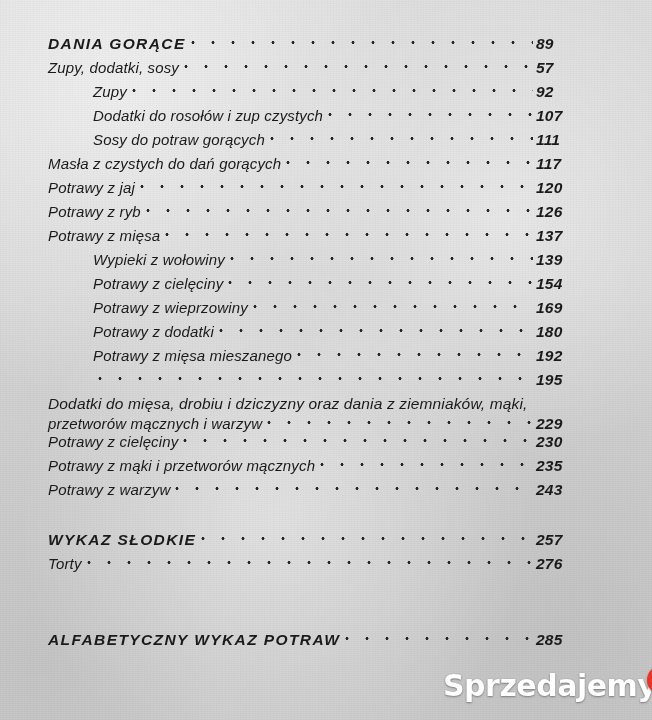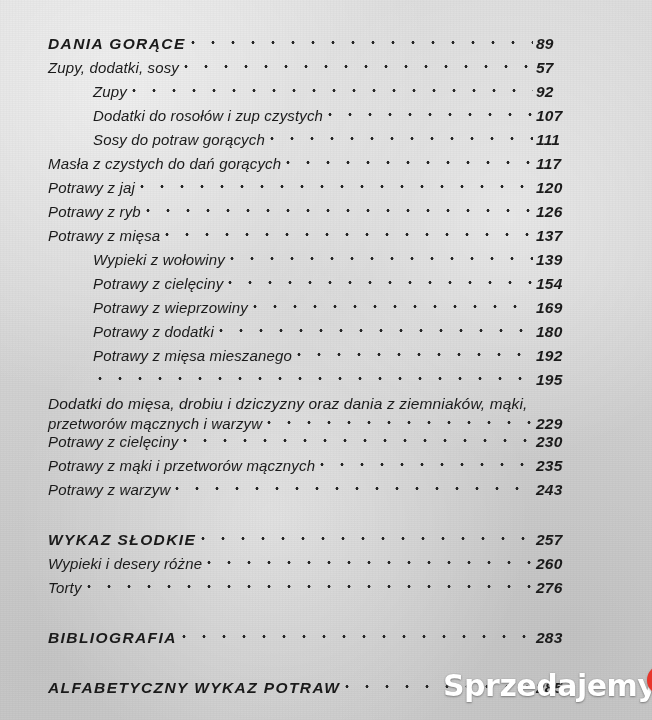--- a/index.html
+++ b/index.html
@@ -260,35 +260,25 @@
         <span class="leader"></span>
         <span class="page-no">243</span>
       </div>
       <div class="spacer-md"></div>
       <div class="entry heading">
         <span class="label">WYKAZ  SŁODKIE</span>
         <span class="leader"></span>
         <span class="page-no">257</span>
       </div>
       <div class="entry">
-        <span class="label">Wypieki i desery różne</span>
-        <span class="leader"></span>
-        <span class="page-no">260</span>
-      </div>
-      <div class="entry">
         <span class="label">Torty</span>
         <span class="leader"></span>
         <span class="page-no">276</span>
       </div>
       <div class="spacer-md"></div>
-      <div class="entry heading">
-        <span class="label">BIBLIOGRAFIA</span>
-        <span class="leader"></span>
-        <span class="page-no">283</span>
-      </div>
       <div class="spacer-md"></div>
       <div class="entry heading">
         <span class="label">ALFABETYCZNY WYKAZ POTRAW</span>
         <span class="leader"></span>
         <span class="page-no">285</span>
       </div>
     </div>
 
   <div class="watermark">
     <span class="watermark-text">Sprzedajemy</span>

